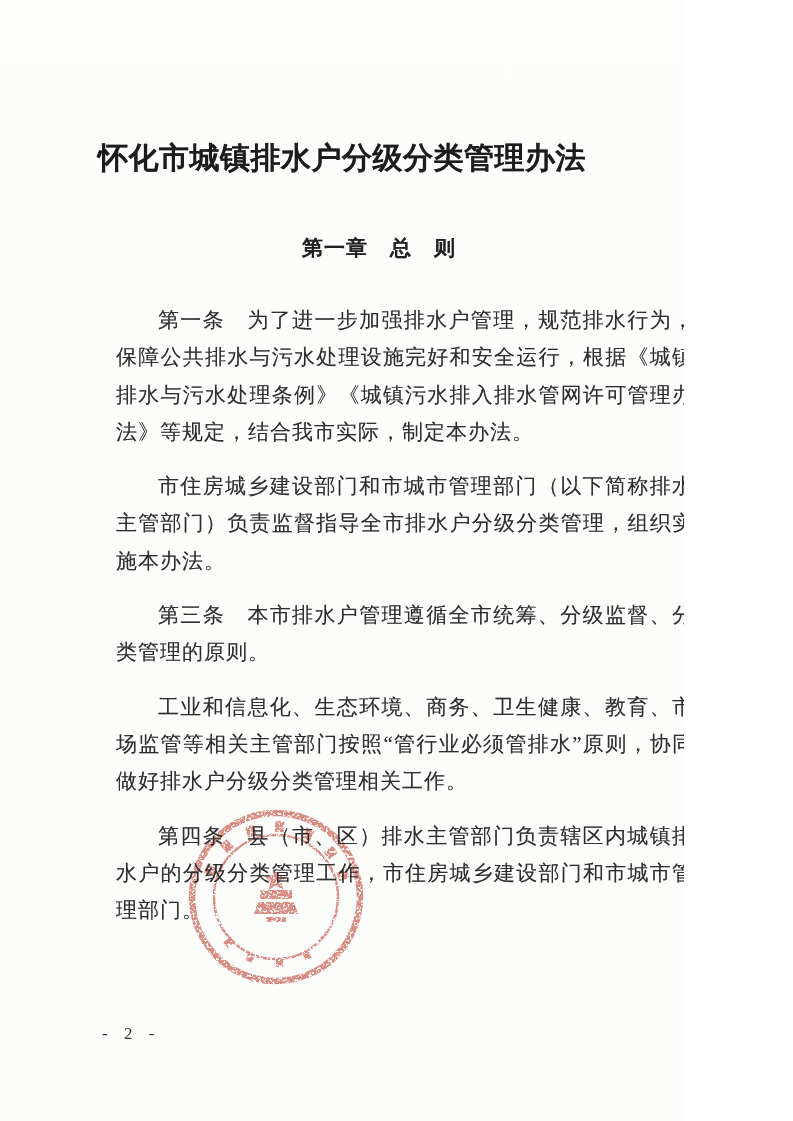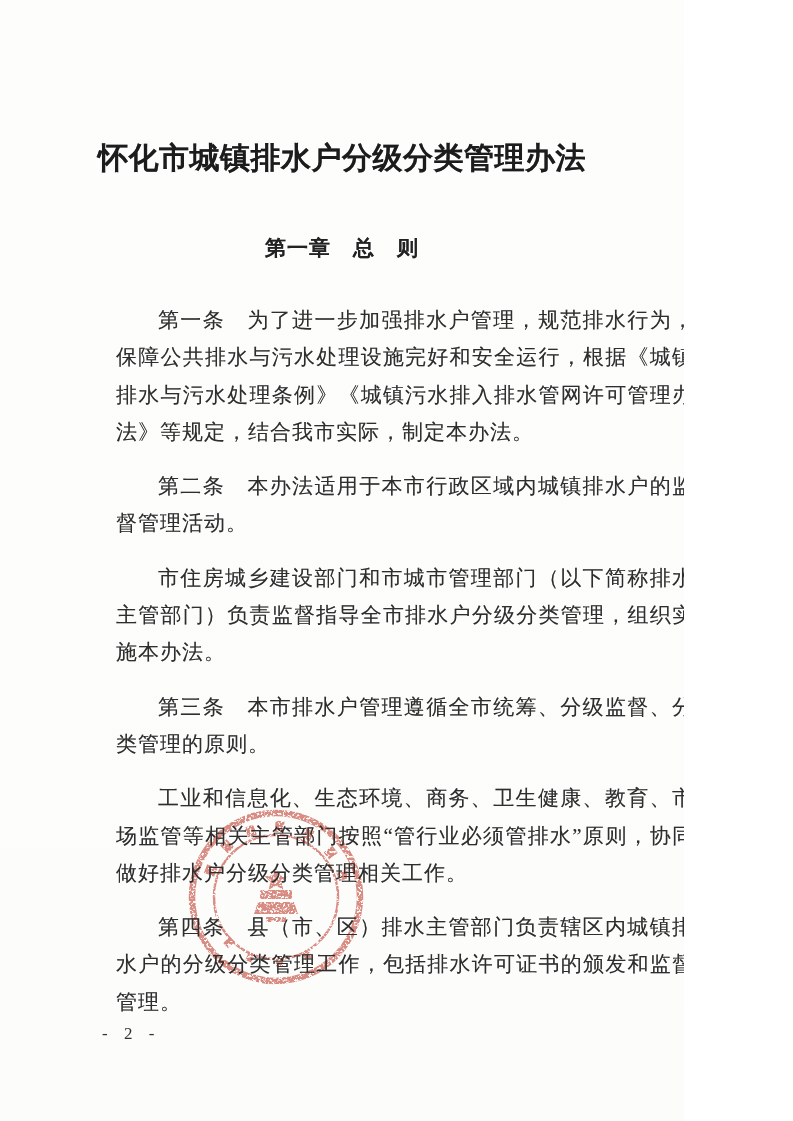--- a/index.html
+++ b/index.html
@@ -36,20 +36,21 @@
     left: 0;
     width: 100%;
     text-align: center;
     font-family: "Liberation Sans", "DejaVu Sans", sans-serif;
     font-size: 21px;
     font-weight: bold;
     color: #222222;
     letter-spacing: 1px;
     margin: 0;
     text-shadow: 0 0 0.4px rgba(0,0,0,0.5);
+    padding-left: 37px;
   }
   .doc-body {
     position: absolute;
     top: 285px;
     left: 99px;
     width: 612px;
     font-size: 21px;
     line-height: 37.3px;
     letter-spacing: 1px;
     text-align: justify;
@@ -125,22 +126,21 @@
           <rect x="96.5" y="33" width="7" height="9" transform="rotate(177 100 103)"></rect>
           <rect x="96.5" y="33" width="7" height="9" transform="rotate(203 100 103)"></rect>
           <rect x="96.5" y="33" width="7" height="9" transform="rotate(226 100 103)"></rect>
         </g>
       </g>
     </svg>
   </div>
 
   <div class="doc-body">
     <p>第一条　为了进一步加强排水户管理，规范排水行为，保障公共排水与污水处理设施完好和安全运行，根据《城镇排水与污水处理条例》《城镇污水排入排水管网许可管理办法》等规定，结合我市实际，制定本办法。</p>
-    <p>第二条　本办法适用于本市行政区域内城镇排水户的监督管理活动。</p>
     <p>市住房城乡建设部门和市城市管理部门（以下简称排水主管部门）负责监督指导全市排水户分级分类管理，组织实施本办法。</p>
     <p>第三条　本市排水户管理遵循全市统筹、分级监督、分类管理的原则。</p>
     <p>工业和信息化、生态环境、商务、卫生健康、教育、市场监管等相关主管部门按照“管行业必须管排水”原则，协同做好排水户分级分类管理相关工作。</p>
-    <p>第四条　县（市、区）排水主管部门负责辖区内城镇排水户的分级分类管理工作，包括排水许可证书的颁发和监督管理。</p>
+    <p>第四条　县（市、区）排水主管部门负责辖区内城镇排水户的分级分类管理工作，市住房城乡建设部门和市城市管理部门。</p>
   </div>
 
   <div class="page-number">- 2 -</div>
 
 </div>
 
 </body></html>

